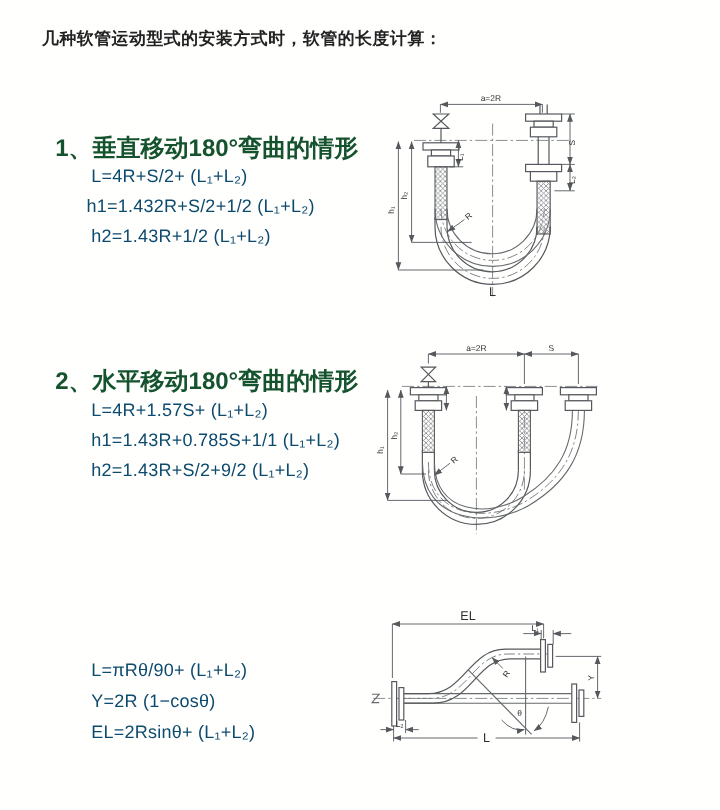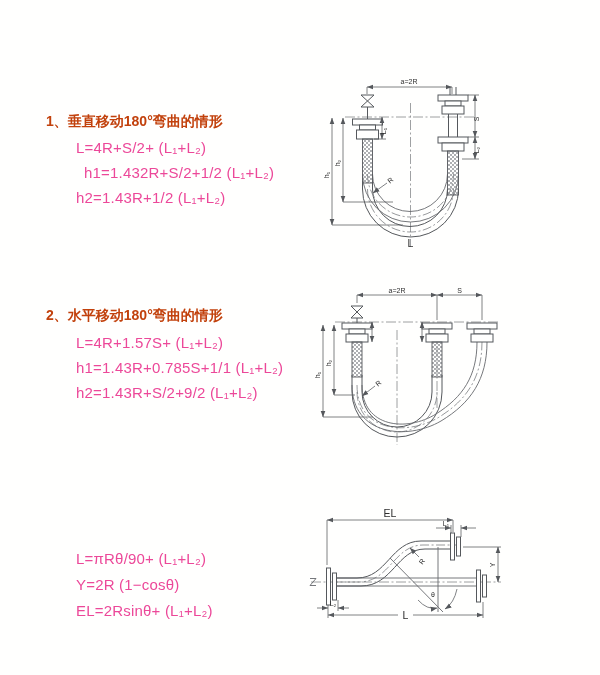--- a/index.html
+++ b/index.html
@@ -1,40 +1,41 @@
 <!DOCTYPE html>
 <html><head>
 <meta charset="utf-8">
 <style>
   html,body{margin:0;padding:0;background:#fff;}
   .page{position:relative;width:600px;height:675px;background:#fffffe;overflow:hidden;
         font-family:"Liberation Sans","DejaVu Sans",sans-serif;color:#1f1f1f;}
   .title{position:absolute;left:35px;top:24px;font-size:14px;font-weight:bold;color:#222;letter-spacing:.5px;}
-  .heading{position:absolute;font-size:14px;font-weight:bold;color:#c2410c;line-height:1;white-space:nowrap;}
-  .formula{position:absolute;font-size:15px;color:#ec4899;line-height:1;white-space:nowrap;letter-spacing:.2px;}
+  .heading{position:absolute;font-size:20px;font-weight:bold;color:#14532d;line-height:1;white-space:nowrap;}
+  .formula{position:absolute;font-size:15px;color:#0c4a6e;line-height:1;white-space:nowrap;letter-spacing:.2px;}
   svg{position:absolute;overflow:visible;}
   .ln{stroke:#55585c;stroke-width:1;fill:none;}
   .thin{stroke:#66696d;stroke-width:.9;fill:none;}
   .dim{stroke:#55585c;stroke-width:.75;fill:none;}
   .cl{stroke:#6a6d71;stroke-width:.65;fill:none;stroke-dasharray:10 2.5 2 2.5;}
   .hc{stroke:#6a6d71;stroke-width:.7;fill:none;stroke-dasharray:9 2.5 2 2.5;}
   .fit{stroke:#55585c;stroke-width:1;fill:#fffffe;}
   .braid{stroke:#55585c;stroke-width:.9;fill:url(#hatch);}
   .lbl{font:7px "Liberation Sans",sans-serif;fill:#2e2e2e;}
   .big{font:10.5px "Liberation Sans",sans-serif;fill:#2e2e2e;}
 </style>
 </head>
 <body>
 
 <div class="page">
 
+  <div class="title">几种软管运动型式的安装方式时，软管的长度计算：</div>
 
   <div class="heading" style="left:46px;top:114px">1、垂直移动180°弯曲的情形</div>
   <div class="formula" style="left:76px;top:140px">L=4R+S/2+ (L₁+L₂)</div>
-  <div class="formula" style="left:84px;top:165px">h1=1.432R+S/2+1/2 (L₁+L₂)</div>
+  <div class="formula" style="left:72px;top:165px">h1=1.432R+S/2+1/2 (L₁+L₂)</div>
   <div class="formula" style="left:76px;top:190px">h2=1.43R+1/2 (L₁+L₂)</div>
 
   <div class="heading" style="left:46px;top:308px">2、水平移动180°弯曲的情形</div>
   <div class="formula" style="left:76px;top:335px">L=4R+1.57S+ (L₁+L₂)</div>
   <div class="formula" style="left:76px;top:360px">h1=1.43R+0.785S+1/1 (L₁+L₂)</div>
   <div class="formula" style="left:76px;top:385px">h2=1.43R+S/2+9/2 (L₁+L₂)</div>
 
   <div class="formula" style="left:76px;top:551px">L=πRθ/90+ (L₁+L₂)</div>
   <div class="formula" style="left:76px;top:577px">Y=2R (1−cosθ)</div>
   <div class="formula" style="left:76px;top:603px">EL=2Rsinθ+ (L₁+L₂)</div>

